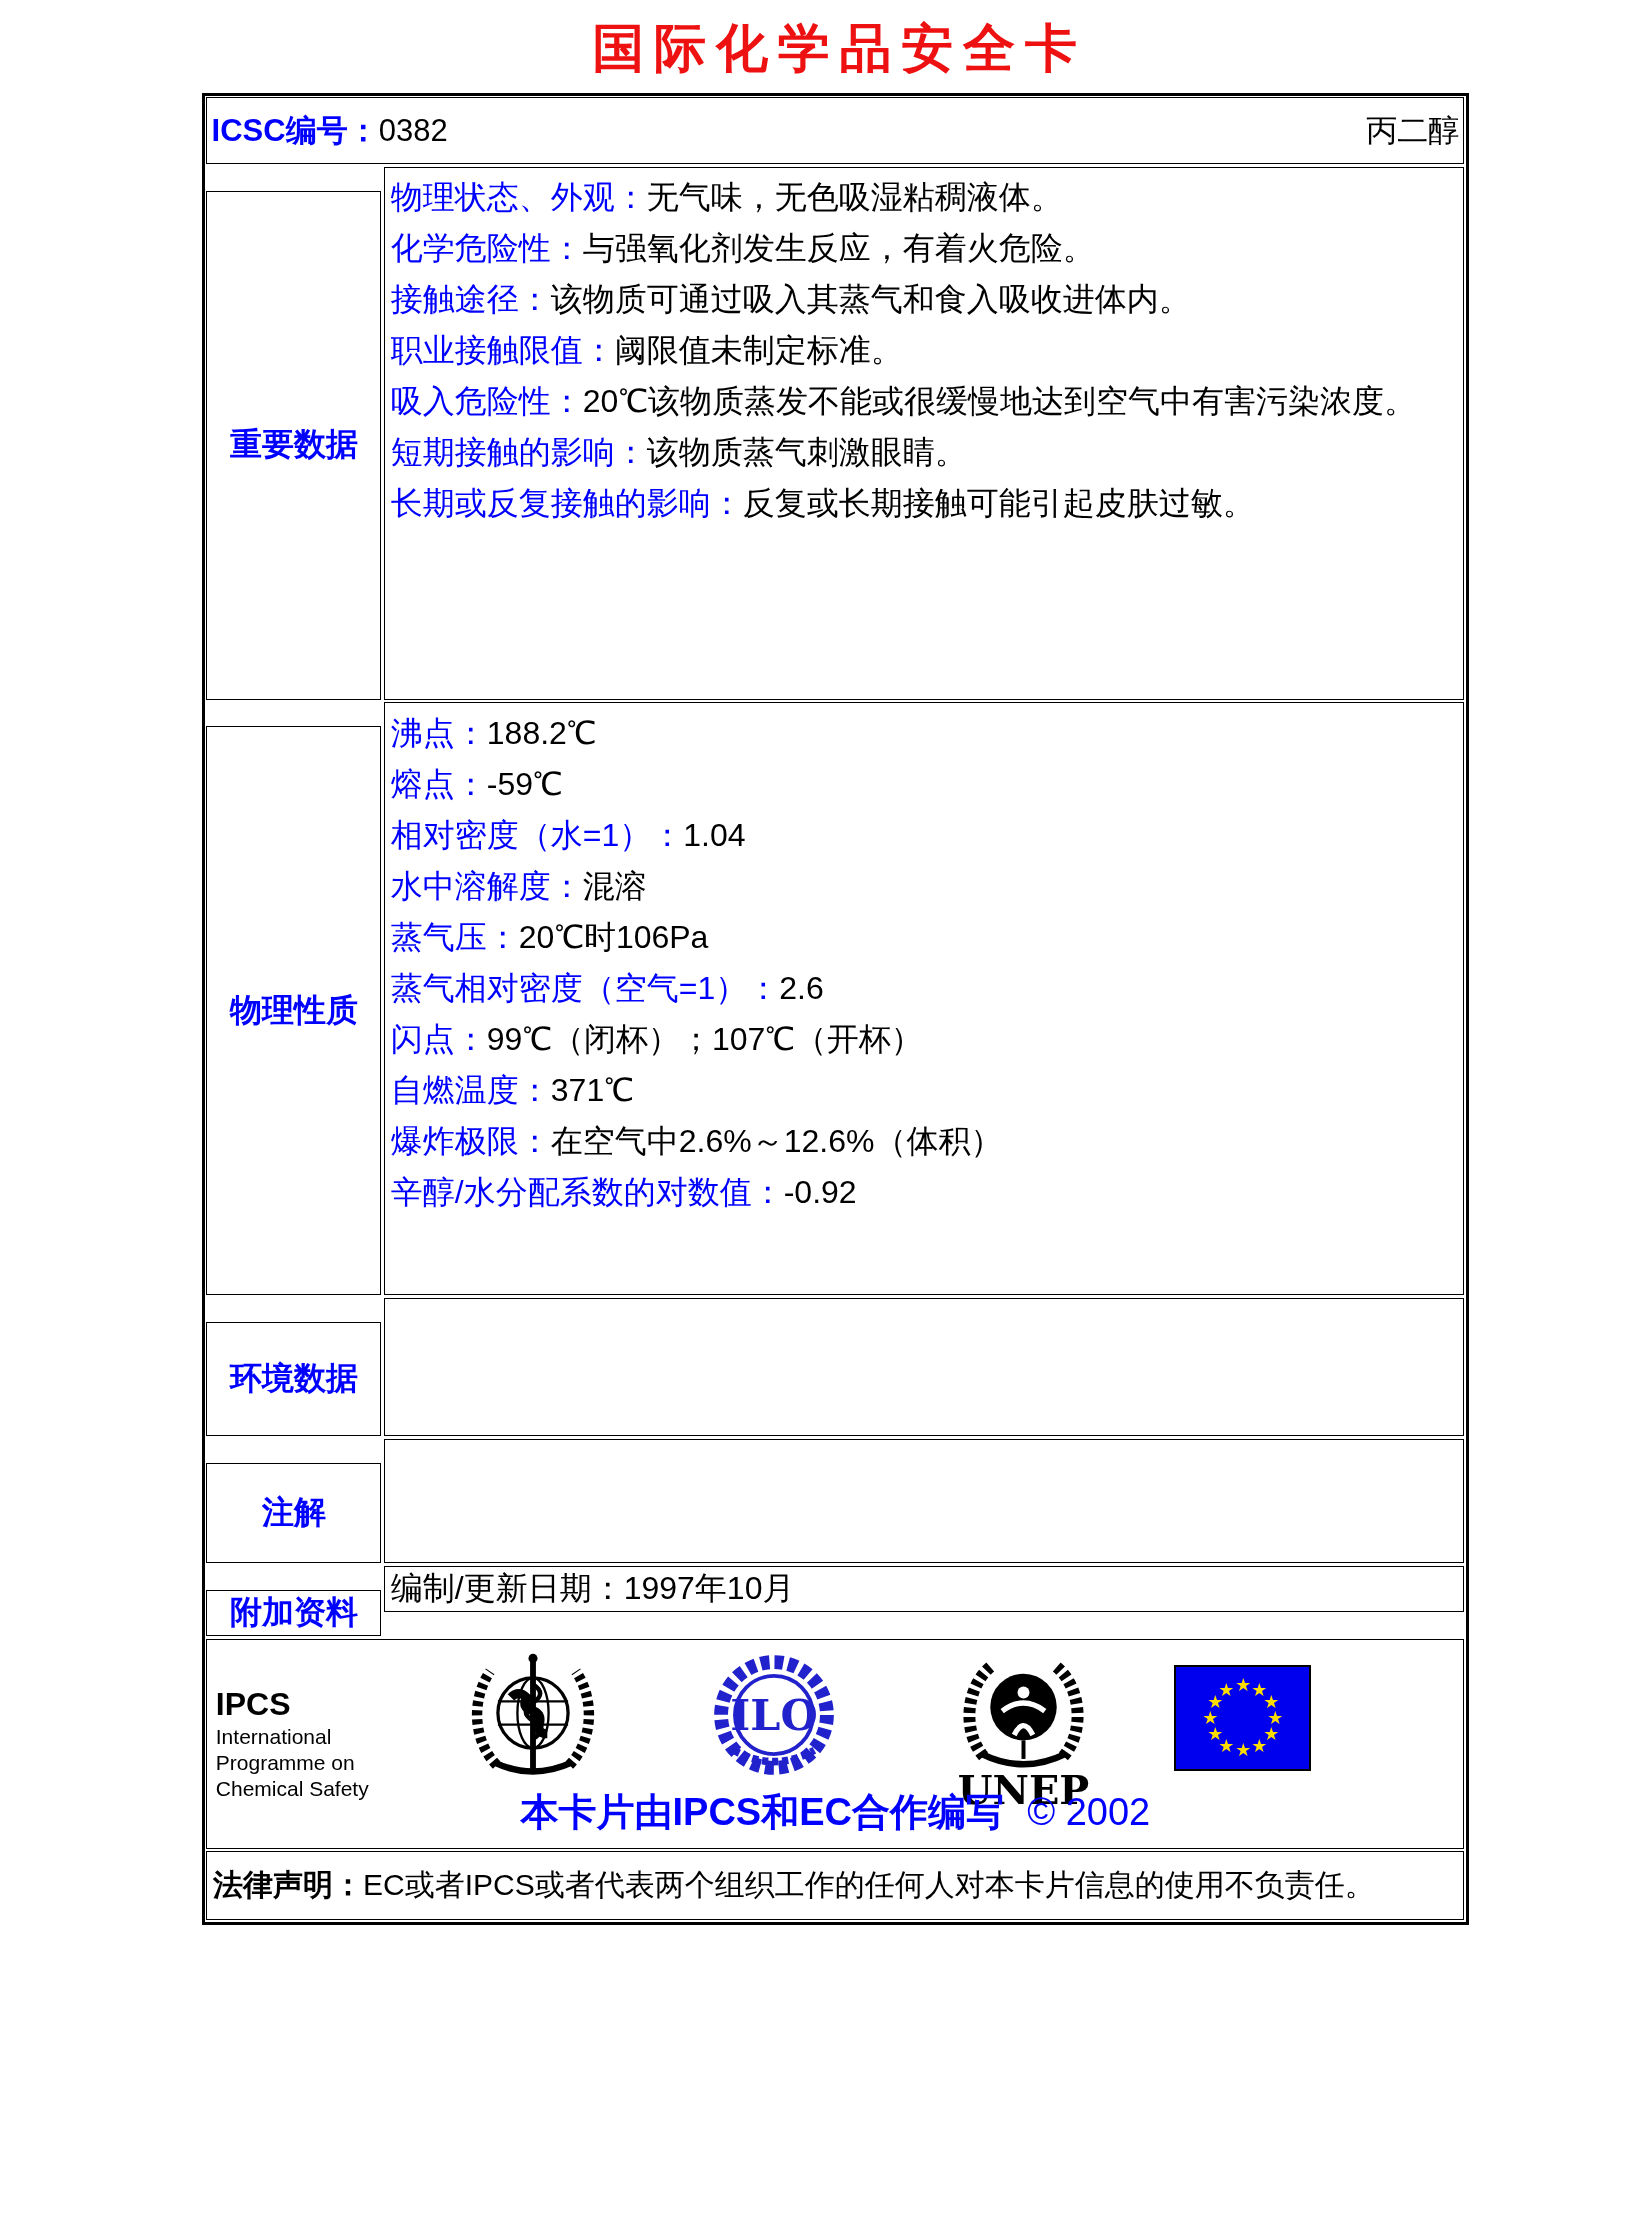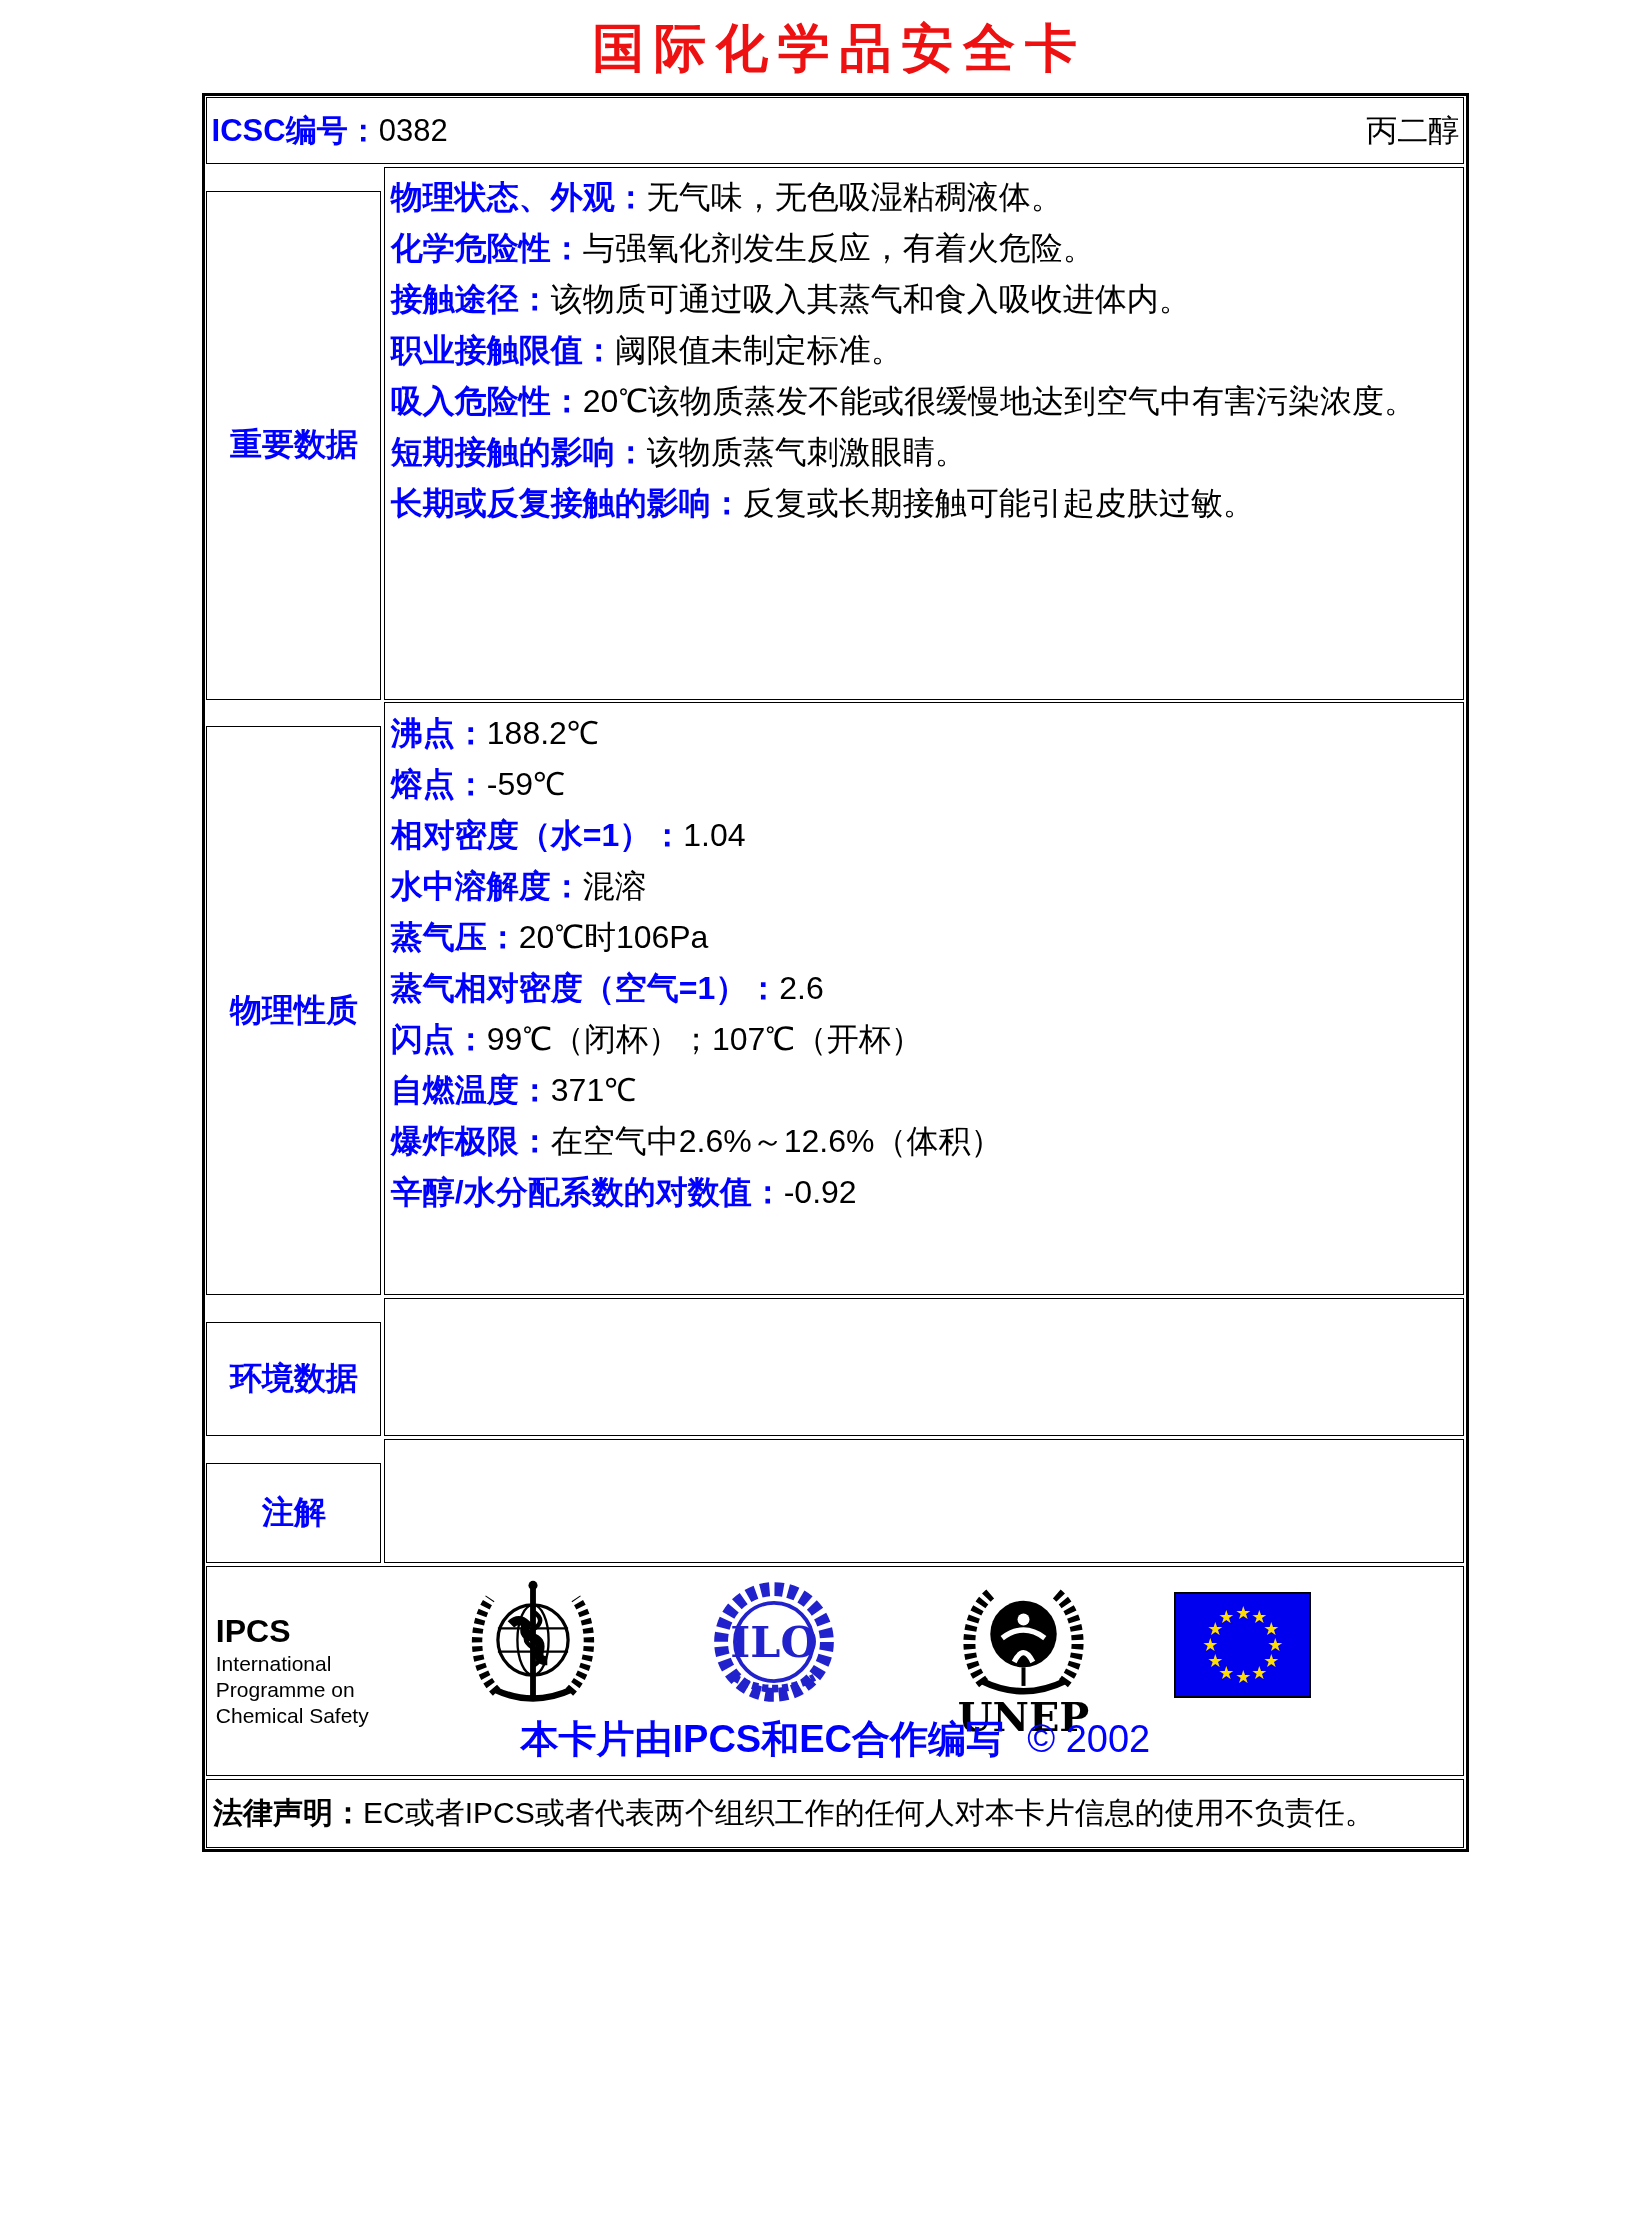--- a/index.html
+++ b/index.html
@@ -31,21 +31,21 @@
     color:var(--blue);font-weight:bold;font-size:32px;text-align:center;margin-top:24px;
   }
   .content-cell{flex:1;padding:4.2px 7px 4.2px 5.6px;}
   .header-cell{
     height:65px;display:flex;align-items:center;justify-content:space-between;
     padding:0 4.2px;font-size:31px;
   }
   .blue{color:var(--blue);}
   .bold{font-weight:bold;}
   .items{font-size:32px;line-height:51px;}
-  .item-label{color:var(--blue);font-weight:bold;}
+  .item-label{color:var(--blue);font-weight:normal;}
   .item-text{color:var(--black);}
   .row-important .content-cell{height:522px;}
   .row-physical  .content-cell{height:582px;}
   .row-environment .content-cell{height:128px;}
   .row-notes .content-cell{height:114px;}
   .row-additional .content-cell{
     height:41px;display:flex;align-items:center;font-size:32px;padding:1.4px 5.6px;
   }
   .footer-cell{height:208px;position:relative;}
   .ipcs-block{position:absolute;left:8.4px;top:44px;line-height:1.25;}
@@ -126,20 +126,27 @@
   <div class="row row-environment">
     <div class="cell label-cell">环境数据</div>
     <div class="cell content-cell"></div>
   </div>
 
   <div class="row row-notes">
     <div class="cell label-cell">注解</div>
     <div class="cell content-cell"></div>
   </div>
 
+  <div class="row row-additional">
+    <div class="cell label-cell">附加资料</div>
+    <div class="cell content-cell">
+      <span>编制/更新日期：</span>
+      <span>1997年10月</span>
+    </div>
+  </div>
 
   <div class="row">
     <div class="cell full footer-cell">
 
       <div class="ipcs-block">
         <div class="ipcs-acronym">IPCS</div>
         <div class="ipcs-line">International</div>
         <div class="ipcs-line">Programme on</div>
         <div class="ipcs-line">Chemical Safety</div>
       </div>

